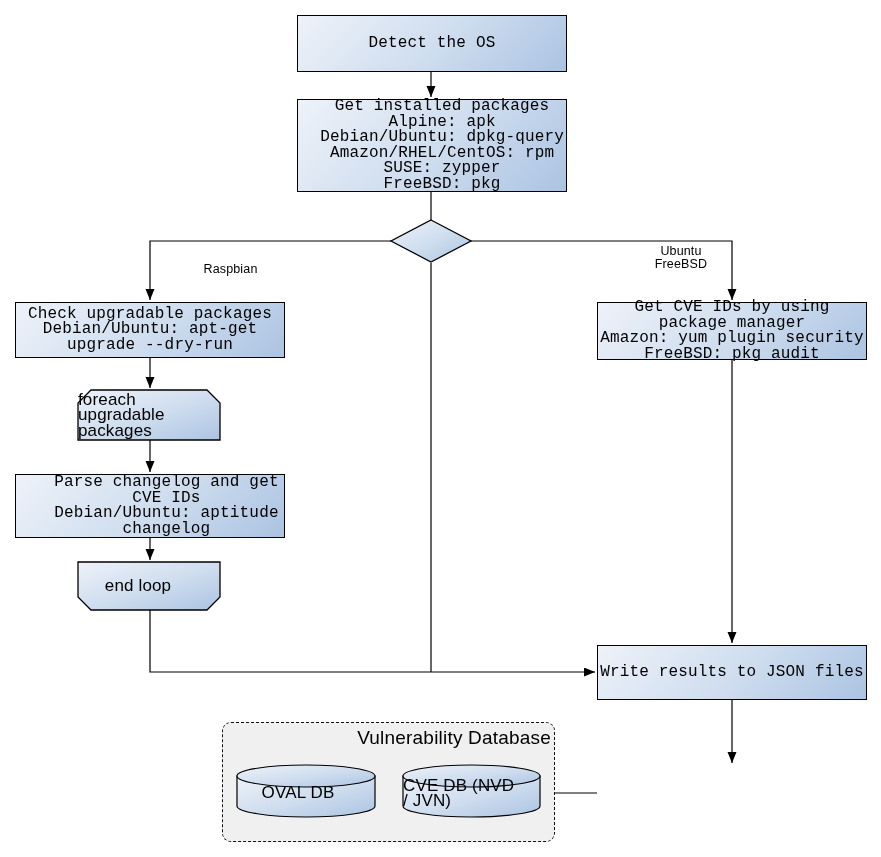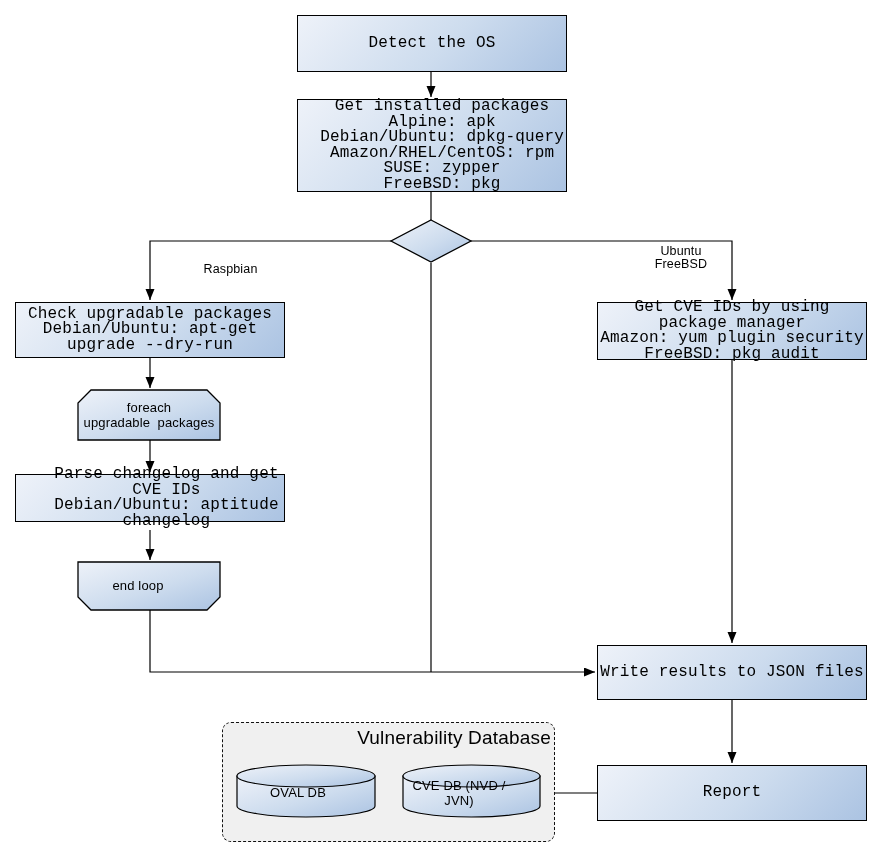--- a/index.html
+++ b/index.html
@@ -12,21 +12,21 @@
     position:absolute; box-sizing:border-box;
     border:1.4px solid #000;
     background:linear-gradient(135deg,#eef2f9 0%,#cddcee 55%,#abc3e2 100%);
     display:flex; align-items:center; justify-content:center;
     text-align:center; font-size:16px; line-height:15.5px;
     letter-spacing:0.15px; white-space:pre-wrap; padding:2px;font-family:Liberation Mono, monospace;
   }
   .node.right-align { justify-content:flex-end; text-align:center; }
   .shape-label {
     position:absolute; display:flex; align-items:center; justify-content:center;
-    text-align:center; font-size:13px; line-height:15.5px;
+    font-size:17px; line-height:15.5px;
     letter-spacing:0.15px; white-space:pre-wrap; pointer-events:none;
   }
   .branch-label {
     position:absolute; font-size:12.5px; line-height:14.9px;
     letter-spacing:0.15px; white-space:pre-wrap;
   }
   .branch-label.center { text-align:center; }
   .branch-label.right  { text-align:right; }
   .db-container {
     position:absolute; left:222px; top:722px; width:333px; height:120px;
@@ -97,30 +97,29 @@
   <div class="node right-align" style="left:297px; top:99px; width:270px; height:93px;">Get installed packages
 Alpine: apk
 Debian/Ubuntu: dpkg-query
 Amazon/RHEL/CentOS: rpm
 SUSE: zypper
 FreeBSD: pkg</div>
 
   <div class="node" style="left:15px; top:302px; width:270px; height:56px;">Check upgradable packages
 Debian/Ubuntu: apt-get upgrade --dry-run</div>
 
-  <div class="node" style="left:15px; top:474px; width:270px; height:48px;padding-left:35px;">Parse changelog and get  CVE IDs
+  <div class="node" style="left:15px; top:474px; width:270px; height:64px;padding-left:35px;">Parse changelog and get  CVE IDs
 Debian/Ubuntu: aptitude changelog</div>
 
   <div class="node" style="left:597px; top:302px; width:270px; height:58px;">Get CVE IDs by using package manager
 Amazon: yum plugin security
 FreeBSD: pkg audit</div>
 
   <div class="node" style="left:597px; top:645px; width:270px; height:55px;">Write results to JSON files</div>
 
-  <div class="node" style="left:597px; top:765px; width:270px; height:56px;">Report</div>
 
   <div class="shape-label" style="left:78px; top:390px; width:142px; height:50px;">foreach
 upgradable  packages</div>
 
   <div class="shape-label" style="left:78px; top:562px; width:120px; height:48px;">end loop</div>
 
   <div class="shape-label" style="left:237px; top:774px; width:122px; height:38px;">OVAL DB</div>
 
   <div class="shape-label" style="left:403px; top:774px; width:112px; height:38px;">CVE DB (NVD / JVN)</div>
 

